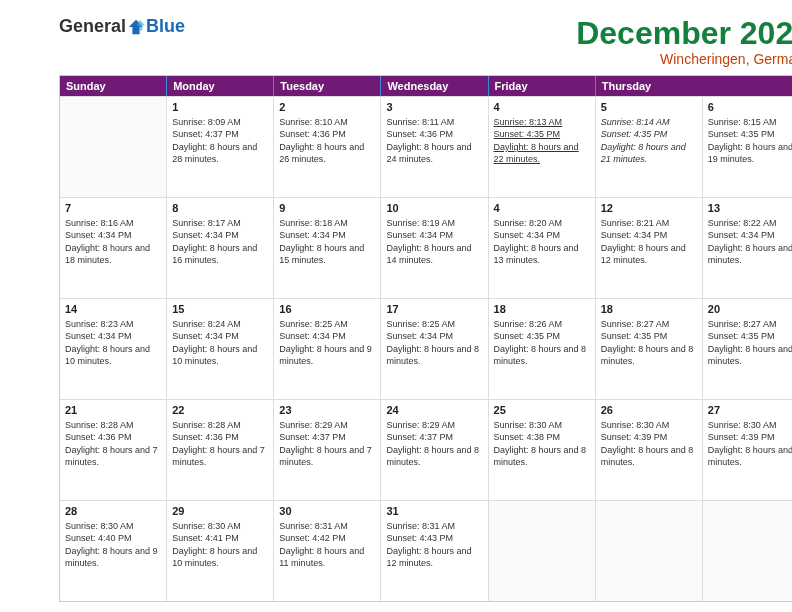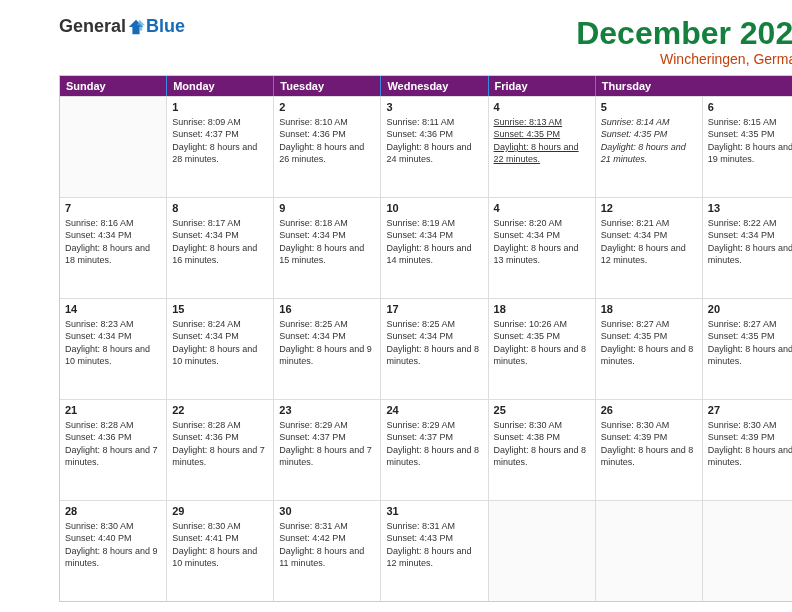--- a/index.html
+++ b/index.html
@@ -187,21 +187,21 @@
 Daylight: 8 hours and 10 minutes.</span></div>
           <div class="cal-cell"><span class="day-num">15</span><span class="sun-info" style="white-space: pre-line; text-align: right;">Sunrise: 8:24 AM
 Sunset: 4:34 PM
 Daylight: 8 hours and 10 minutes.</span></div>
           <div class="cal-cell"><span class="day-num">16</span><span class="sun-info" style="white-space: pre-line;">Sunrise: 8:25 AM
 Sunset: 4:34 PM
 Daylight: 8 hours and 9 minutes.</span></div>
           <div class="cal-cell"><span class="day-num">17</span><span class="sun-info" style="white-space: pre-line;">Sunrise: 8:25 AM
 Sunset: 4:34 PM
 Daylight: 8 hours and 8 minutes.</span></div>
-          <div class="cal-cell"><span class="day-num">18</span><span class="sun-info" style="white-space: pre-line;">Sunrise: 10:26 AM
+          <div class="cal-cell"><span class="day-num">18</span><span class="sun-info" style="white-space: pre-line;">Sunrise: 8:26 AM
 Sunset: 4:35 PM
 Daylight: 8 hours and 8 minutes.</span></div>
           <div class="cal-cell"><span class="day-num">18</span><span class="sun-info" style="white-space: pre-line;">Sunrise: 8:27 AM
 Sunset: 4:35 PM
 Daylight: 8 hours and 8 minutes.</span></div>
           <div class="cal-cell"><span class="day-num">20</span><span class="sun-info" style="white-space: pre-line;">Sunrise: 8:27 AM
 Sunset: 4:35 PM
 Daylight: 8 hours and 7 minutes.</span></div>
         </div>
         <div class="cal-row">

